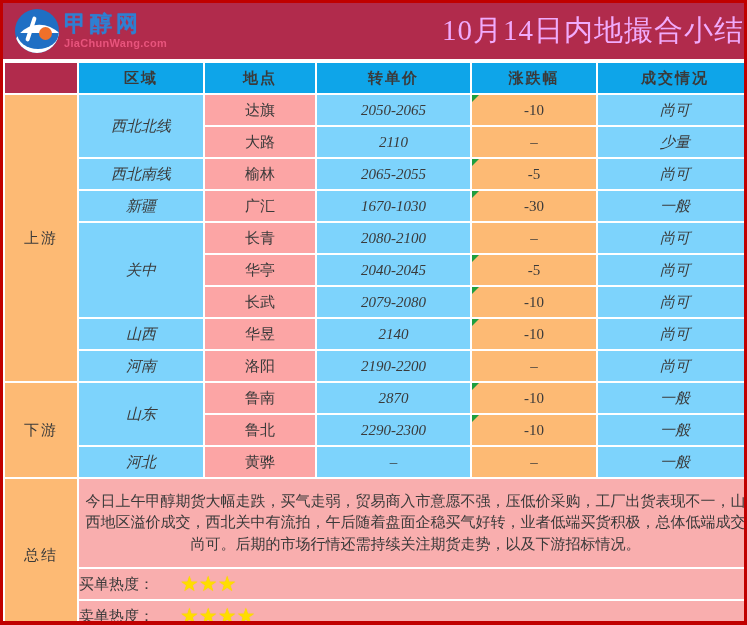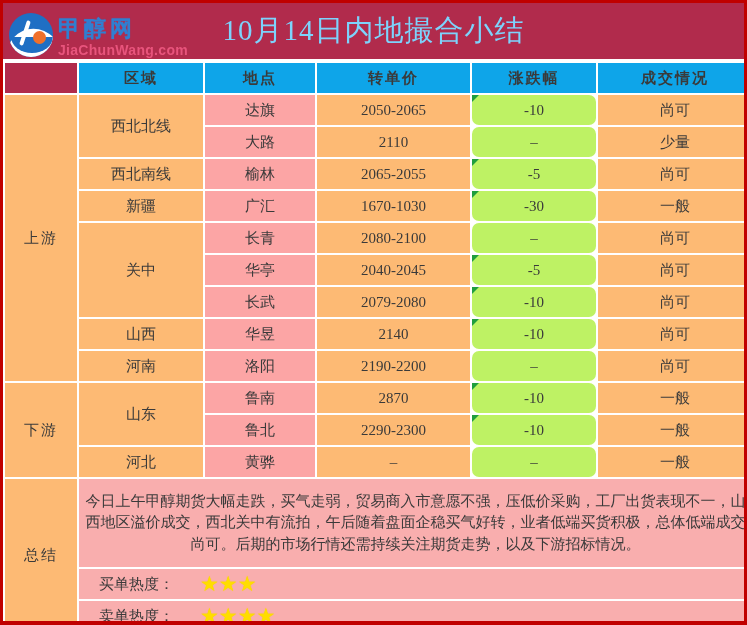--- a/index.html
+++ b/index.html
@@ -29,22 +29,22 @@
     background: #b12b4c;
     display: flex;
     align-items: center;
     position: relative;
     border-bottom: 2px solid #ffffff;
   }
   .logo {
     width: 152px;
     height: 52px;
     display: flex;
-    align-items: flex-end;
-    padding-left: 6px;
+    align-items: center;
+    padding-left: 12px;
     box-sizing: border-box;
     flex: 0 0 auto;
   }
   .logo-mark {
     width: 44px;
     height: 44px;
     border-radius: 50%;
     background: #1f6fc4;
     position: relative;
     overflow: hidden;
@@ -95,32 +95,32 @@
   .logo-cn {
     color: #2f7fd1;
     font-size: 22px;
     font-weight: bold;
     letter-spacing: 4px;
     font-family: "Liberation Serif", serif;
     text-shadow: 0 0 1px #2f7fd1;
   }
   .logo-en {
     color: #e8547c;
-    font-size: 14px;
+    font-size: 11px;
     letter-spacing: 0.3px;
     margin-top: 3px;
     font-family: "Liberation Sans", sans-serif;
     font-weight: bold;
   }
   .title {
     position: absolute;
     left: 0;
     right: 0;
-    text-align: center;
-    color: #7dd3fc;
+    text-align: right;
+    color: #f0abfc;
     font-size: 29px;
     font-weight: normal;
     letter-spacing: 1px;
     font-family: "Liberation Serif", "DejaVu Serif", serif;
     pointer-events: none;
   }
 
   
   table.grid {
     border-collapse: separate;
@@ -150,23 +150,23 @@
   .c-head {
     background: #0ea5e9;
     color: #1a1a1a;
     font-weight: bold;
     font-size: 17px;
     letter-spacing: 2px;
   }
   .c-head-blank {
     background: #b12b4c;
   }
-  .c-gray { background: #fdba74; }
+  .c-gray { background: #7dd3fc; font-style: italic; }
   .c-peach { background: #fca5a5; }
-  .c-peach2 { background: #bef264; border-radius: 7px; }
+  .c-peach2 { background: #fdba74; }
   .mark-green::before {
     content: "";
     position: absolute;
     left: 0;
     top: 0;
     width: 0;
     height: 0;
     border-left: 7px solid #1e9e3e;
     border-bottom: 7px solid transparent;
   }
@@ -188,21 +188,21 @@
     padding: 2px 10px;
     font-size: 16.5px;
     color: #1a1a1a;
     height: 27px;
     font-family: "Liberation Serif", "DejaVu Serif", serif;
   }
   .rate-row-inner {
     display: flex;
     align-items: center;
   }
-  .rate-label { flex: 0 0 auto; padding-left: 20px; }
+  .rate-label { flex: 0 0 auto; }
   .stars {
     color: #ffdd00;
     font-size: 21px;
     letter-spacing: 0px;
     margin-left: 26px;
     line-height: 1;
     text-shadow: 0 0 1px #f2cf00;
   }
 </style>
 </head>

